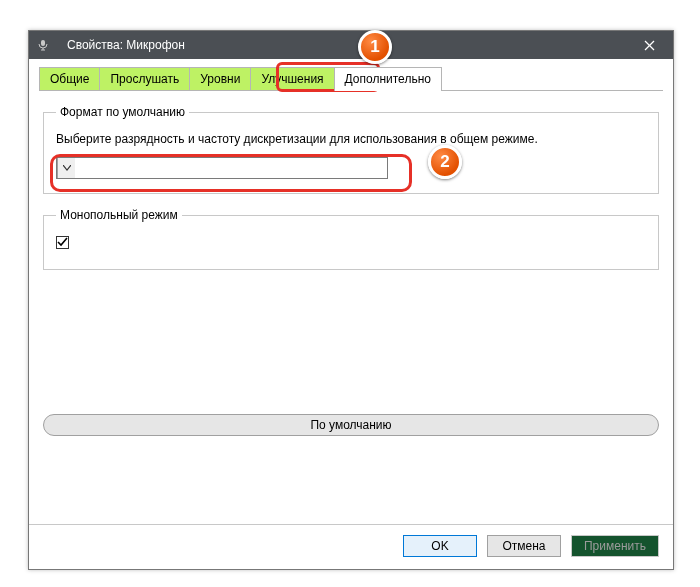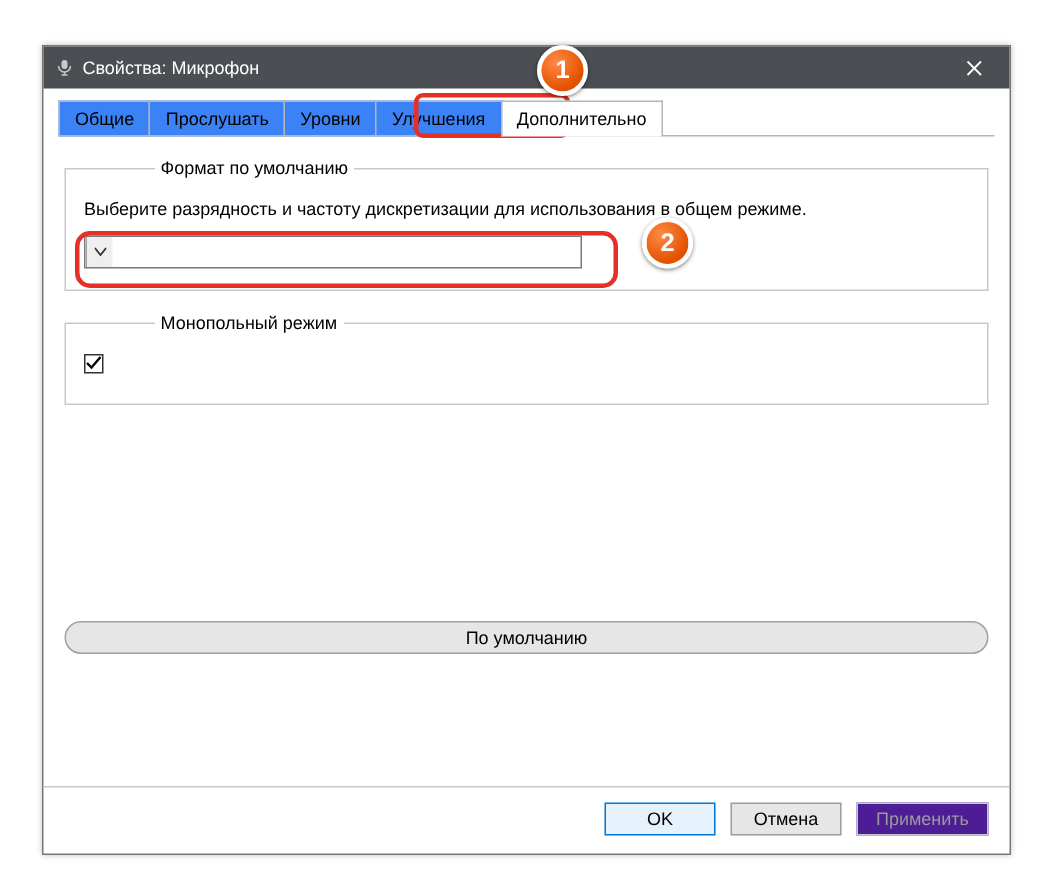--- a/index.html
+++ b/index.html
@@ -25,20 +25,21 @@
     flex-direction: column;
   }
   .titlebar {
     height: 28px;
     background: #4b4f54;
     color: #fff;
     display: flex;
     align-items: center;
     padding: 0 4px 0 8px;
     font-size: 12px;
+    gap: 12px;
   }
   .titlebar .mic-icon {
     width: 12px; height: 12px;
     margin-right: 6px;
     display: inline-block;
   }
   .titlebar .title { flex: 1; }
   .titlebar .close {
     width: 40px; height: 28px;
     display:flex;align-items:center;justify-content:center;
@@ -49,21 +50,21 @@
     display:flex;
     align-items:flex-end;
     padding: 8px 10px 0 10px;
     height: 32px;
     position: relative;
   }
   .tab {
     padding: 4px 10px 5px 10px;
     border: 1px solid #b5b5b5;
     border-bottom: none;
-    background:#3b82f6;
+    background:#bef264;
     font-size: 12px;
     margin-right:-1px;
     color:#000;
     position:relative;
   }
   .tab.active { background:#fff; z-index:2; }
   .tab-underline {
     position:absolute;
     left:10px; right:10px; bottom:0;
     height:1px;
@@ -77,21 +78,20 @@
   }
 
   fieldset.groupbox {
     border:1px solid #c8c8c8;
     margin: 0 0 14px 0;
     padding: 10px 12px 14px 12px;
   }
   fieldset.groupbox legend {
     padding: 0 4px;
     font-size:12px;
-    margin-left:47px;
   }
   .hint { margin: 2px 0 10px 0; line-height:1.35; }
 
   .combo {
     width: 332px;
     height: 22px;
     border:1px solid #7a7a7a;
     background:#fff;
     display:flex;
     align-items:center;
@@ -136,21 +136,21 @@
     border-top:1px solid #c8c8c8;
     margin: 0 -14px 10px -14px;
   }
   .bottom-bar {
     display:flex;
     justify-content:flex-end;
     gap:10px;
     padding: 0 0 2px 0;
   }
   .btn.primary { border:1px solid #0078d7; background:#e5f1fb; }
-  .btn.disabled { color:#9b9b9b; background:#4c1d95; border-color:#c8c8c8; }
+  .btn.disabled { color:#9b9b9b; background:#14532d; border-color:#c8c8c8; }
 
   
   .callout-ring {
     position:absolute;
     border:3px solid #e63027;
     border-radius:6px;
     pointer-events:none;
   }
   .callout-ring.r1 { left:276px; top:62px; width:104px; height:30px; }
   .callout-ring.r2 { left:50px;  top:154px; width:362px; height:38px;  border-radius:10px;}

